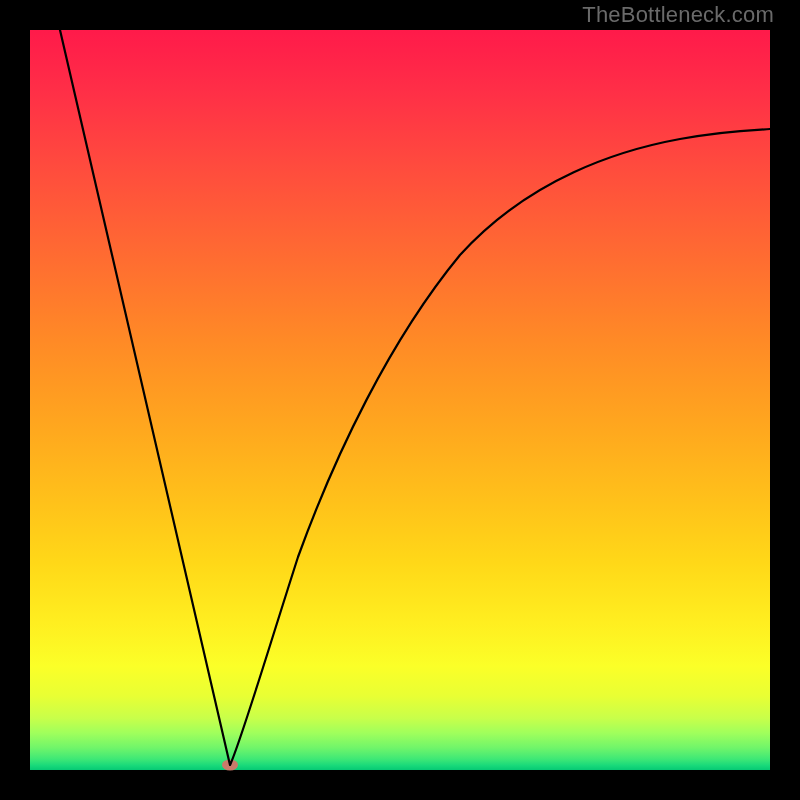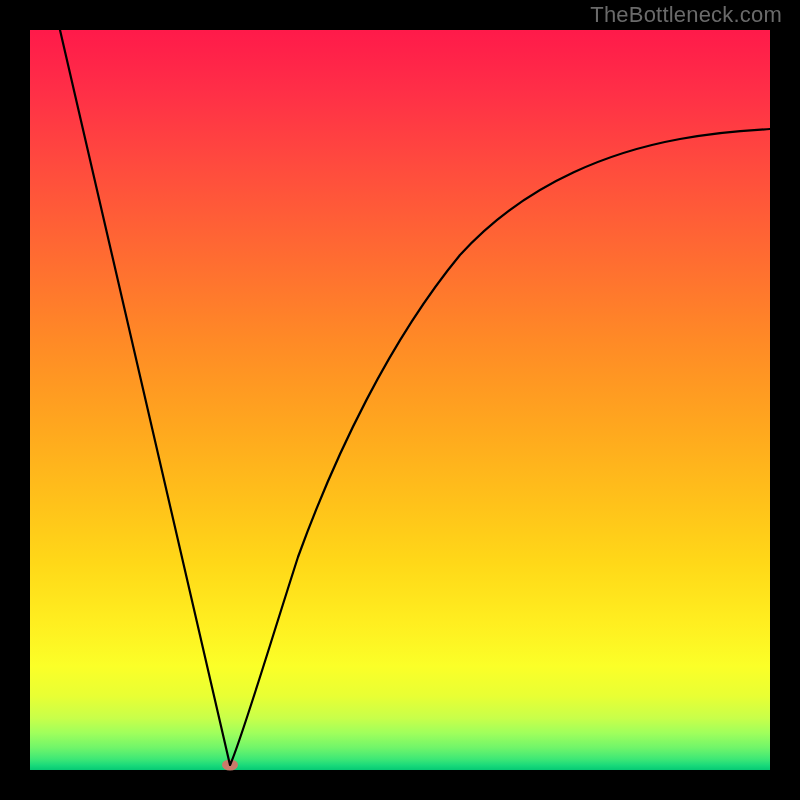--- a/index.html
+++ b/index.html
@@ -12,21 +12,21 @@
   }
   .frame {
     position: relative;
     width: 800px;
     height: 800px;
     background: #000;
   }
   .watermark {
     position: absolute;
     top: 2px;
-    right: 18px;
+    right: 26px;
     font-family: Arial, Helvetica, sans-serif;
     font-size: 22px;
     font-weight: 500;
     color: #6a6a6a;
     letter-spacing: 0.2px;
     z-index: 5;
   }
   .plot {
     position: absolute;
     left: 30px;

